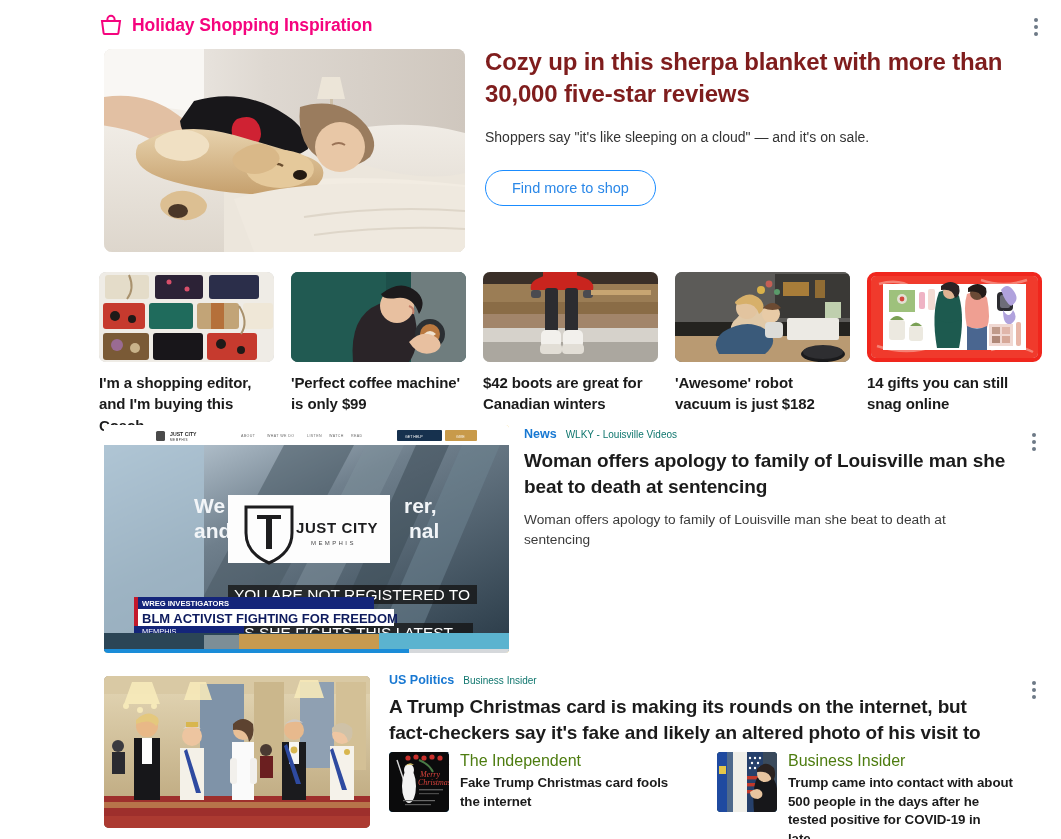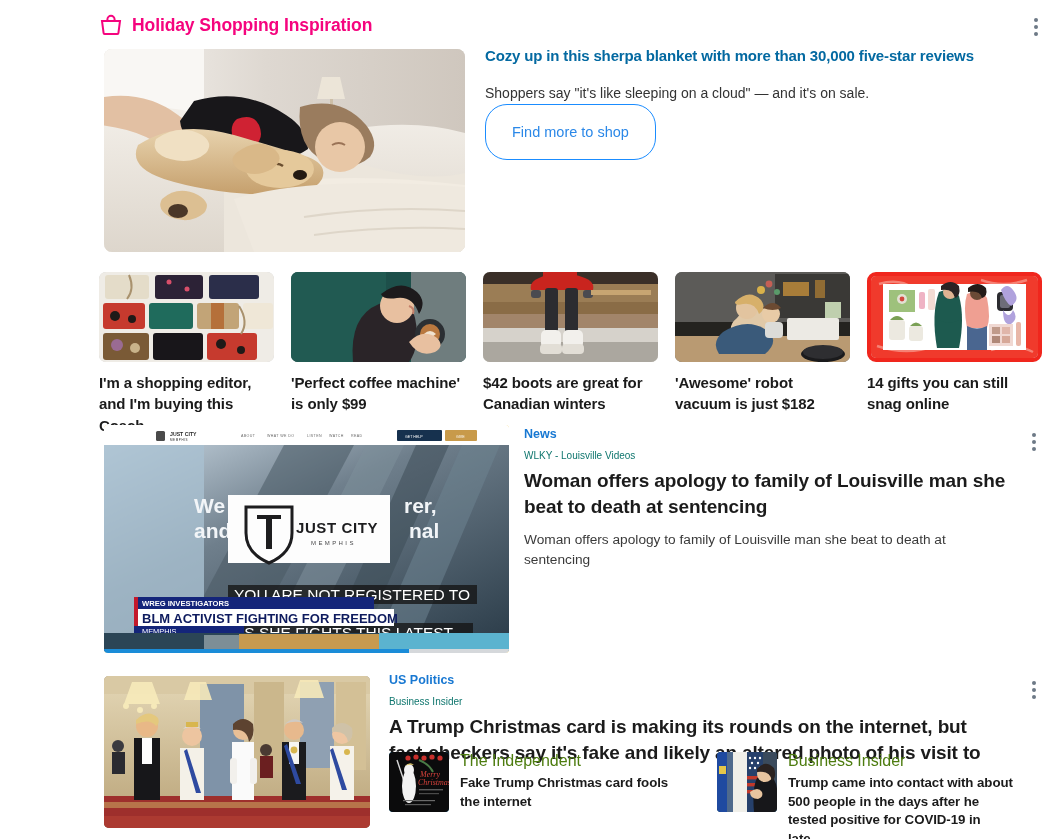--- a/index.html
+++ b/index.html
@@ -55,35 +55,36 @@
     left: 104px; top: 49px;
     width: 361px; height: 203px;
     border-radius: 8px;
     overflow: hidden;
     background: #d9d4cd;
   }
   .hero-img svg { display:block; width: 100%; height: 100%; }
 
   .hero-text { position: absolute; left: 485px; top: 46px; width: 545px; }
   .hero-title {
-    font-size: 15px;
+    font-size: 24px;
     font-weight: bold;
-    color: #0369a1;
+    color: #7f1d1d;
     line-height: 1.33;
     letter-spacing: -0.15px;
   }
   .hero-sub {
     margin-top: 18px;
     font-size: 14px;
     color: #333333;
     line-height: 1.4;
   }
   .shop-btn {
+    margin-top: 23px;
     display: inline-block;
-    padding: 19px 26px;
+    padding: 9px 26px;
     border: 1.6px solid #1a8cff;
     border-radius: 22px;
     color: #2b88e8;
     background: #fff;
     font-size: 14.5px;
     cursor: pointer;
     font-family: "Liberation Sans", sans-serif;
   }
 
   
@@ -122,21 +123,21 @@
     left: 104px; top: 425px;
     width: 405px; height: 228px;
     border-radius: 4px;
     overflow: hidden;
     background: #eab308;
     cursor: pointer;
   }
   .video-block svg { display:block; width:100%; height:100%; }
 
   .news-text { position: absolute; left: 524px; top: 427px; width: 490px; }
-  .src-line { display: flex; align-items: baseline; gap: 9px; flex-direction: column; }
+  .src-line { display: flex; align-items: baseline; gap: 9px; }
   .src-cat { font-size: 12.5px; font-weight: bold; color: #1878d2; }
   .src-name { font-size: 10px; color: #0f766e; }
   .news-title {
     margin-top: 7px;
     font-size: 19px;
     font-weight: bold;
     color: #1b1b1b;
     line-height: 1.35;
     letter-spacing: -0.1px;
   }

